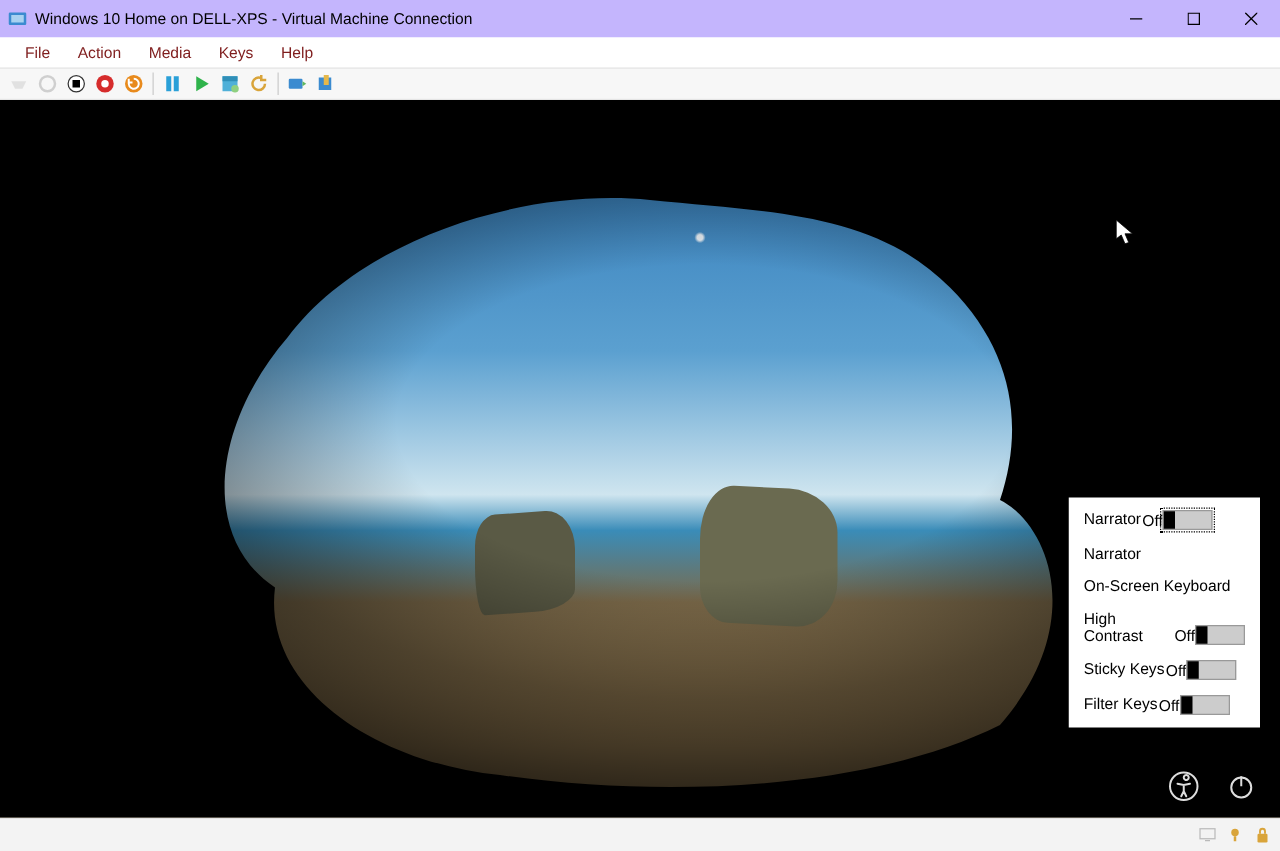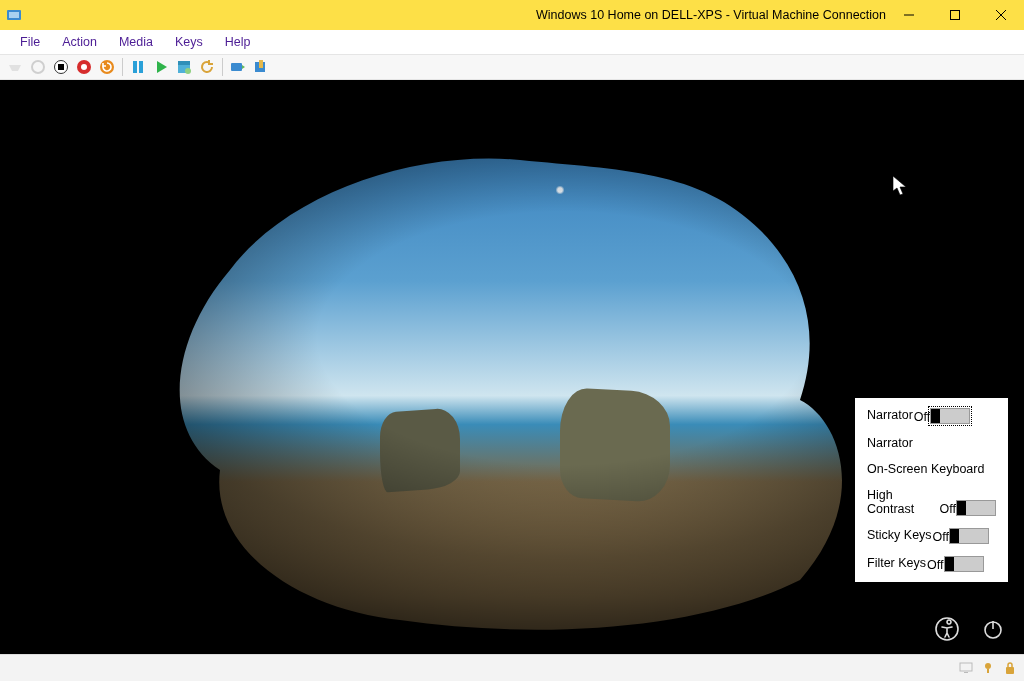--- a/index.html
+++ b/index.html
@@ -1,28 +1,28 @@
 <!DOCTYPE html>
 <html><head>
 <meta charset="utf-8">
 <style>
 * { margin:0; padding:0; box-sizing:border-box; font-family:"Segoe UI",Arial,sans-serif; }
 html,body { width:1024px; height:681px; overflow:hidden; background:#fff; }
 
 
-.titlebar { height:30px; display:flex; align-items:center; background:#fde047; padding-left:6px;text-align:right; }
+.titlebar { height:30px; display:flex; align-items:center; background:#c4b5fd; padding-left:6px; }
 .titlebar .app-icon { width:16px; height:16px; margin-right:6px; }
 .titlebar .title-text { font-size:12.5px; color:#000; flex:1; }
 .titlebar .win-controls { display:flex; height:100%; }
 .titlebar .win-btn { width:46px; display:flex; align-items:center; justify-content:center; }
 .titlebar .win-btn svg { width:10px; height:10px; stroke:#000; }
 
 
 .menubar { height:24px; display:flex; align-items:center; padding-left:10px; gap:2px; background:#fff; }
-.menubar .menu-item { font-size:12.5px; color:#4c1d95; padding:2px 10px; }
+.menubar .menu-item { font-size:12.5px; color:#7f1d1d; padding:2px 10px; }
 
 
 .toolbar { height:26px; display:flex; align-items:center; padding-left:6px; gap:5px; background:#f7f7f7; border-top:1px solid #e5e5e5; border-bottom:1px solid #e5e5e5;}
 .tool-btn { width:18px; height:18px; display:flex; align-items:center; justify-content:center; }
 .tool-btn.disabled { opacity:.35; }
 
 
 .viewport { position:relative; width:1024px; height:574px; background:#000; overflow:hidden; }
 
 

